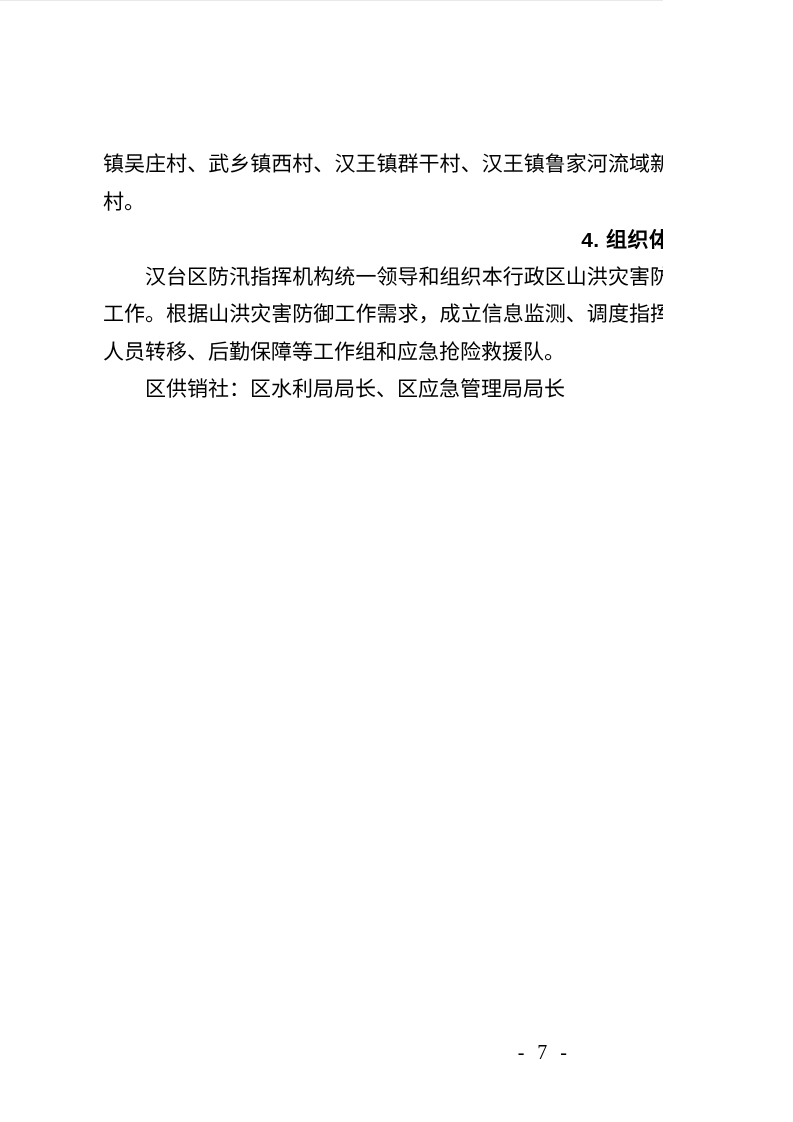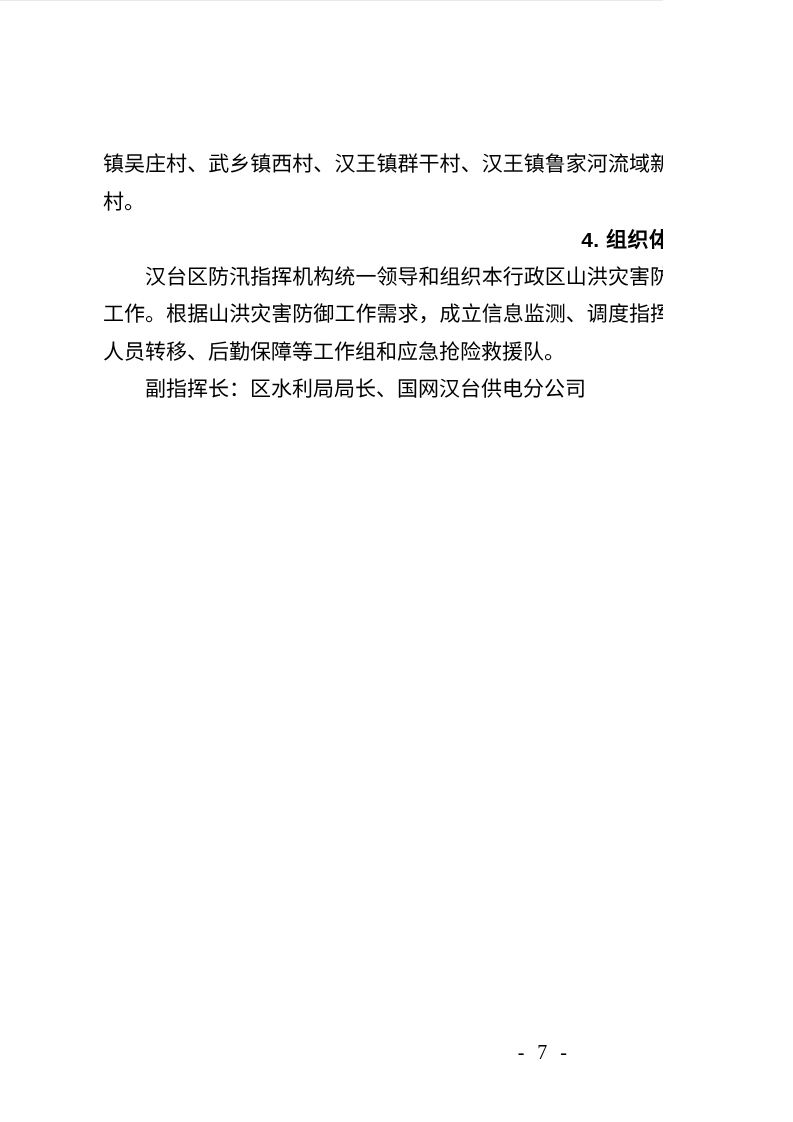--- a/index.html
+++ b/index.html
@@ -64,19 +64,19 @@
 <div class="page">
   <div class="content">
     <p>镇吴庄村、武乡镇西村、汉王镇群干村、汉王镇鲁家河流域新风村。</p>
 
     <h2 class="heading">4. 组织体系</h2>
 
 
     <p class="indent">汉台区防汛指挥机构统一领导和组织本行政区山洪灾害防御工作。根据山洪灾害防御工作需求，成立信息监测、调度指挥、人员转移、后勤保障等工作组和应急抢险救援队。</p>
 
 
-    <p class="indent">副指挥长：区水利局局长、国网汉台供电分公司</p>
+    <p class="indent">区供销社：区水利局局长、区应急管理局局长</p>
 
 
   </div>
 
   <div class="page-number">- 7 -</div>
 </div>
 
 </body></html>

